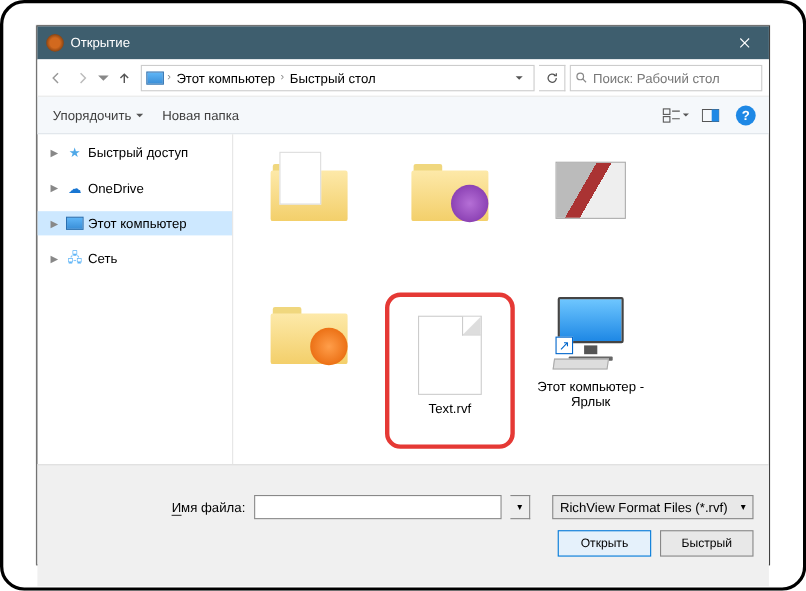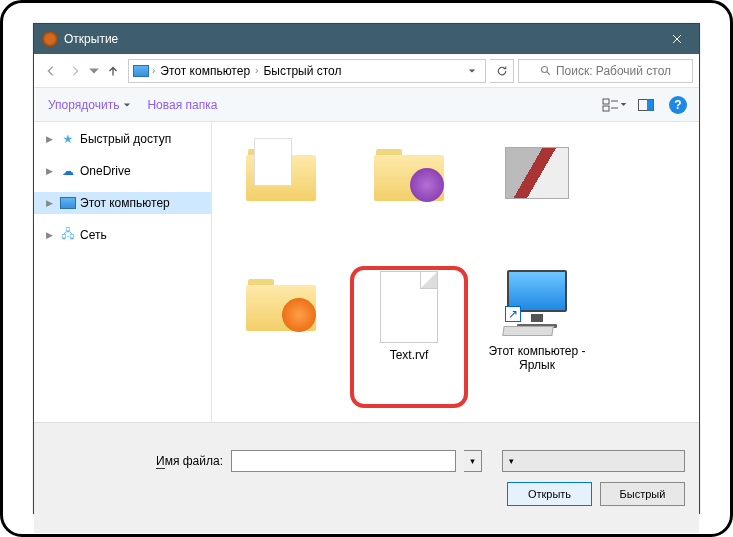--- a/index.html
+++ b/index.html
@@ -14,24 +14,24 @@
   .addressbar { height: 34px; border-bottom: 1px solid #e5e5e5; display: flex; align-items: center; padding: 4px 6px; gap: 4px; background: #fff; }
   .nav-arrows { display: flex; gap: 2px; align-items: center; }
   .nav-btn { width: 22px; height: 22px; display: flex; align-items: center; justify-content: center; color: #888; border-radius: 2px; }
   .nav-btn svg { width: 14px; height: 14px; }
   .breadcrumb { flex: 1; height: 24px; border: 1px solid #ccc; background: #fff; display: flex; align-items: center; padding: 0 4px; font-size: 12px; gap: 3px; }
   .breadcrumb .pc-icon { width: 16px; height: 12px; background: linear-gradient(#5eb5f7, #3a8fd8); border: 1px solid #2a6fb0; }
   .breadcrumb .seg { padding: 0 2px; }
   .breadcrumb .chev { color: #888; font-size: 10px; }
   .refresh { width: 24px; height: 24px; border: 1px solid #ccc; border-left: none; display: flex; align-items: center; justify-content: center; }
   .dd { width: 18px; display:flex; align-items:center; justify-content:center; }
-  .search { width: 175px; height: 24px; border: 1px solid #ccc; display: flex; align-items: center; padding: 0 4px; font-size: 12px; color: #777; gap: 4px; justify-content: center; }
+  .search { width: 175px; height: 24px; border: 1px solid #ccc; display: flex; align-items: center; padding: 0 4px; font-size: 12px; color: #777; gap: 4px; }
   .search svg { width: 12px; height: 12px; }
   .cmdbar { height: 34px; background: #f5f8fb; border-bottom: 1px solid #e0e5ea; display: flex; align-items: center; padding: 0 6px; font-size: 12px; }
-  .cmdbar .btn { padding: 4px 8px; display: flex; align-items: center; gap: 4px; color: #8b5cf6; }
+  .cmdbar .btn { padding: 4px 8px; display: flex; align-items: center; gap: 4px; color: #404040; }
   .cmdbar .spacer { flex: 1; }
   .cmdbar .tool { width: 30px; height: 22px; display: flex; align-items: center; justify-content: center; margin-left: 2px; }
   .help-icon { width: 18px; height: 18px; border-radius: 50%; background: #1e88e5; color: #fff; display: flex; align-items: center; justify-content: center; font-size: 12px; font-weight: bold; }
   .body { display: flex; height: 300px; }
   .tree { width: 178px; border-right: 1px solid #e5e5e5; padding: 6px 0; font-size: 12px; overflow: hidden; }
   .tree-item { display: flex; align-items: center; padding: 3px 6px 3px 12px; gap: 4px; white-space: nowrap; }
   .tree-item .exp { width: 10px; color: #888; font-size: 9px; }
   .tree-item.selected { background: #cde8ff; }
   .tree-item .ticon { width: 16px; height: 16px; display: flex; align-items: center; justify-content: center; }
   .star { color: #4fa8e8; }
@@ -40,21 +40,21 @@
   .net { color:#5eb5f7; }
   .content { flex: 1; padding: 14px 10px; display: flex; flex-wrap: wrap; gap: 10px; align-content: flex-start; overflow:hidden; }
   .item { width: 118px; height: 120px; display: flex; flex-direction: column; align-items: center; font-size: 12px; text-align: center; }
   .item .thumb { width: 90px; height: 74px; display: flex; align-items: center; justify-content: center; margin-bottom: 4px; position: relative; }
   .item .label { width: 110px; line-height: 1.2; }
   .folder-icon { width: 70px; height: 56px; position: relative; }
   .folder-icon::before { content:""; position:absolute; top:4px; left:2px; width:26px; height:10px; background:#f0d77e; border-radius:2px 2px 0 0; }
   .folder-icon::after { content:""; position:absolute; top:10px; left:0; right:0; bottom:0; background:linear-gradient(#fde9a9,#f3cf6a); border-radius:2px; }
   .folder-badge { position:absolute; right:10px; bottom:8px; width:34px; height:34px; border-radius:50%; z-index:2; }
   .badge-paper { position:absolute; left:18px; top:2px; width:38px; height:48px; background:#fff; border:1px solid #ddd; z-index:1; }
-  .highlighted { border: 4px solid #e53935; border-radius: 14px; padding: 0; height: 142px; }
+  .highlighted { border: 4px solid #e53935; border-radius: 14px; padding: 16px; height: 142px; }
   .file-icon { width: 58px; height: 72px; background: #fff; border: 1px solid #ccc; position: relative; }
   .file-icon::after { content:""; position:absolute; top:0; right:0; width:16px; height:16px; background:linear-gradient(135deg,#fff 48%,#ddd 52%); border-left:1px solid #ccc; border-bottom:1px solid #ccc; }
   .pc-thumb { position:relative; width:76px; height:66px; }
   .pc-thumb .mon { position:absolute; top:0; left:8px; width:60px; height:42px; background:linear-gradient(#6ec6ff,#1e88e5); border:2px solid #444; border-radius:2px; }
   .pc-thumb .stand { position:absolute; top:44px; left:32px; width:12px; height:8px; background:#555; }
   .pc-thumb .base { position:absolute; bottom:8px; left:18px; width:40px; height:4px; background:#666; border-radius:1px; }
   .pc-thumb .kb { position:absolute; bottom:0; left:4px; width:50px; height:10px; background:#ddd; border:1px solid #aaa; transform:skewX(-8deg); }
   .pc-thumb .short { position:absolute; bottom:14px; left:6px; width:16px; height:16px; background:#fff; border:1px solid #0066cc; display:flex; align-items:center; justify-content:center; color:#0066cc; font-size:12px; }
   .img-thumb { width:64px; height:52px; background:linear-gradient(120deg,#bbb 40%,#a33 40%,#a33 55%,#eee 55%); border:1px solid #aaa; }
   .blur { filter: blur(4px); }
@@ -245,20 +245,21 @@
       </div>
     </div>
 
     <div class="bottombar">
       <div class="row">
         <div class="lbl"><span>И</span><span style="border:none">мя файла:</span></div>
         <input class="fname" value="" style="">
         <div class="combo-dd">▾</div>
         <div style="width:4px"></div>
         <div class="filter-box">
+          <span>RichView Format Files (*.rvf)</span>
           <span style="font-size:9px">▾</span>
         </div>
       </div>
       <div class="btnrow">
         <button class="primary">Открыть</button>
         <button>Быстрый</button>
       </div>
     </div>
   </div>
 </div>

